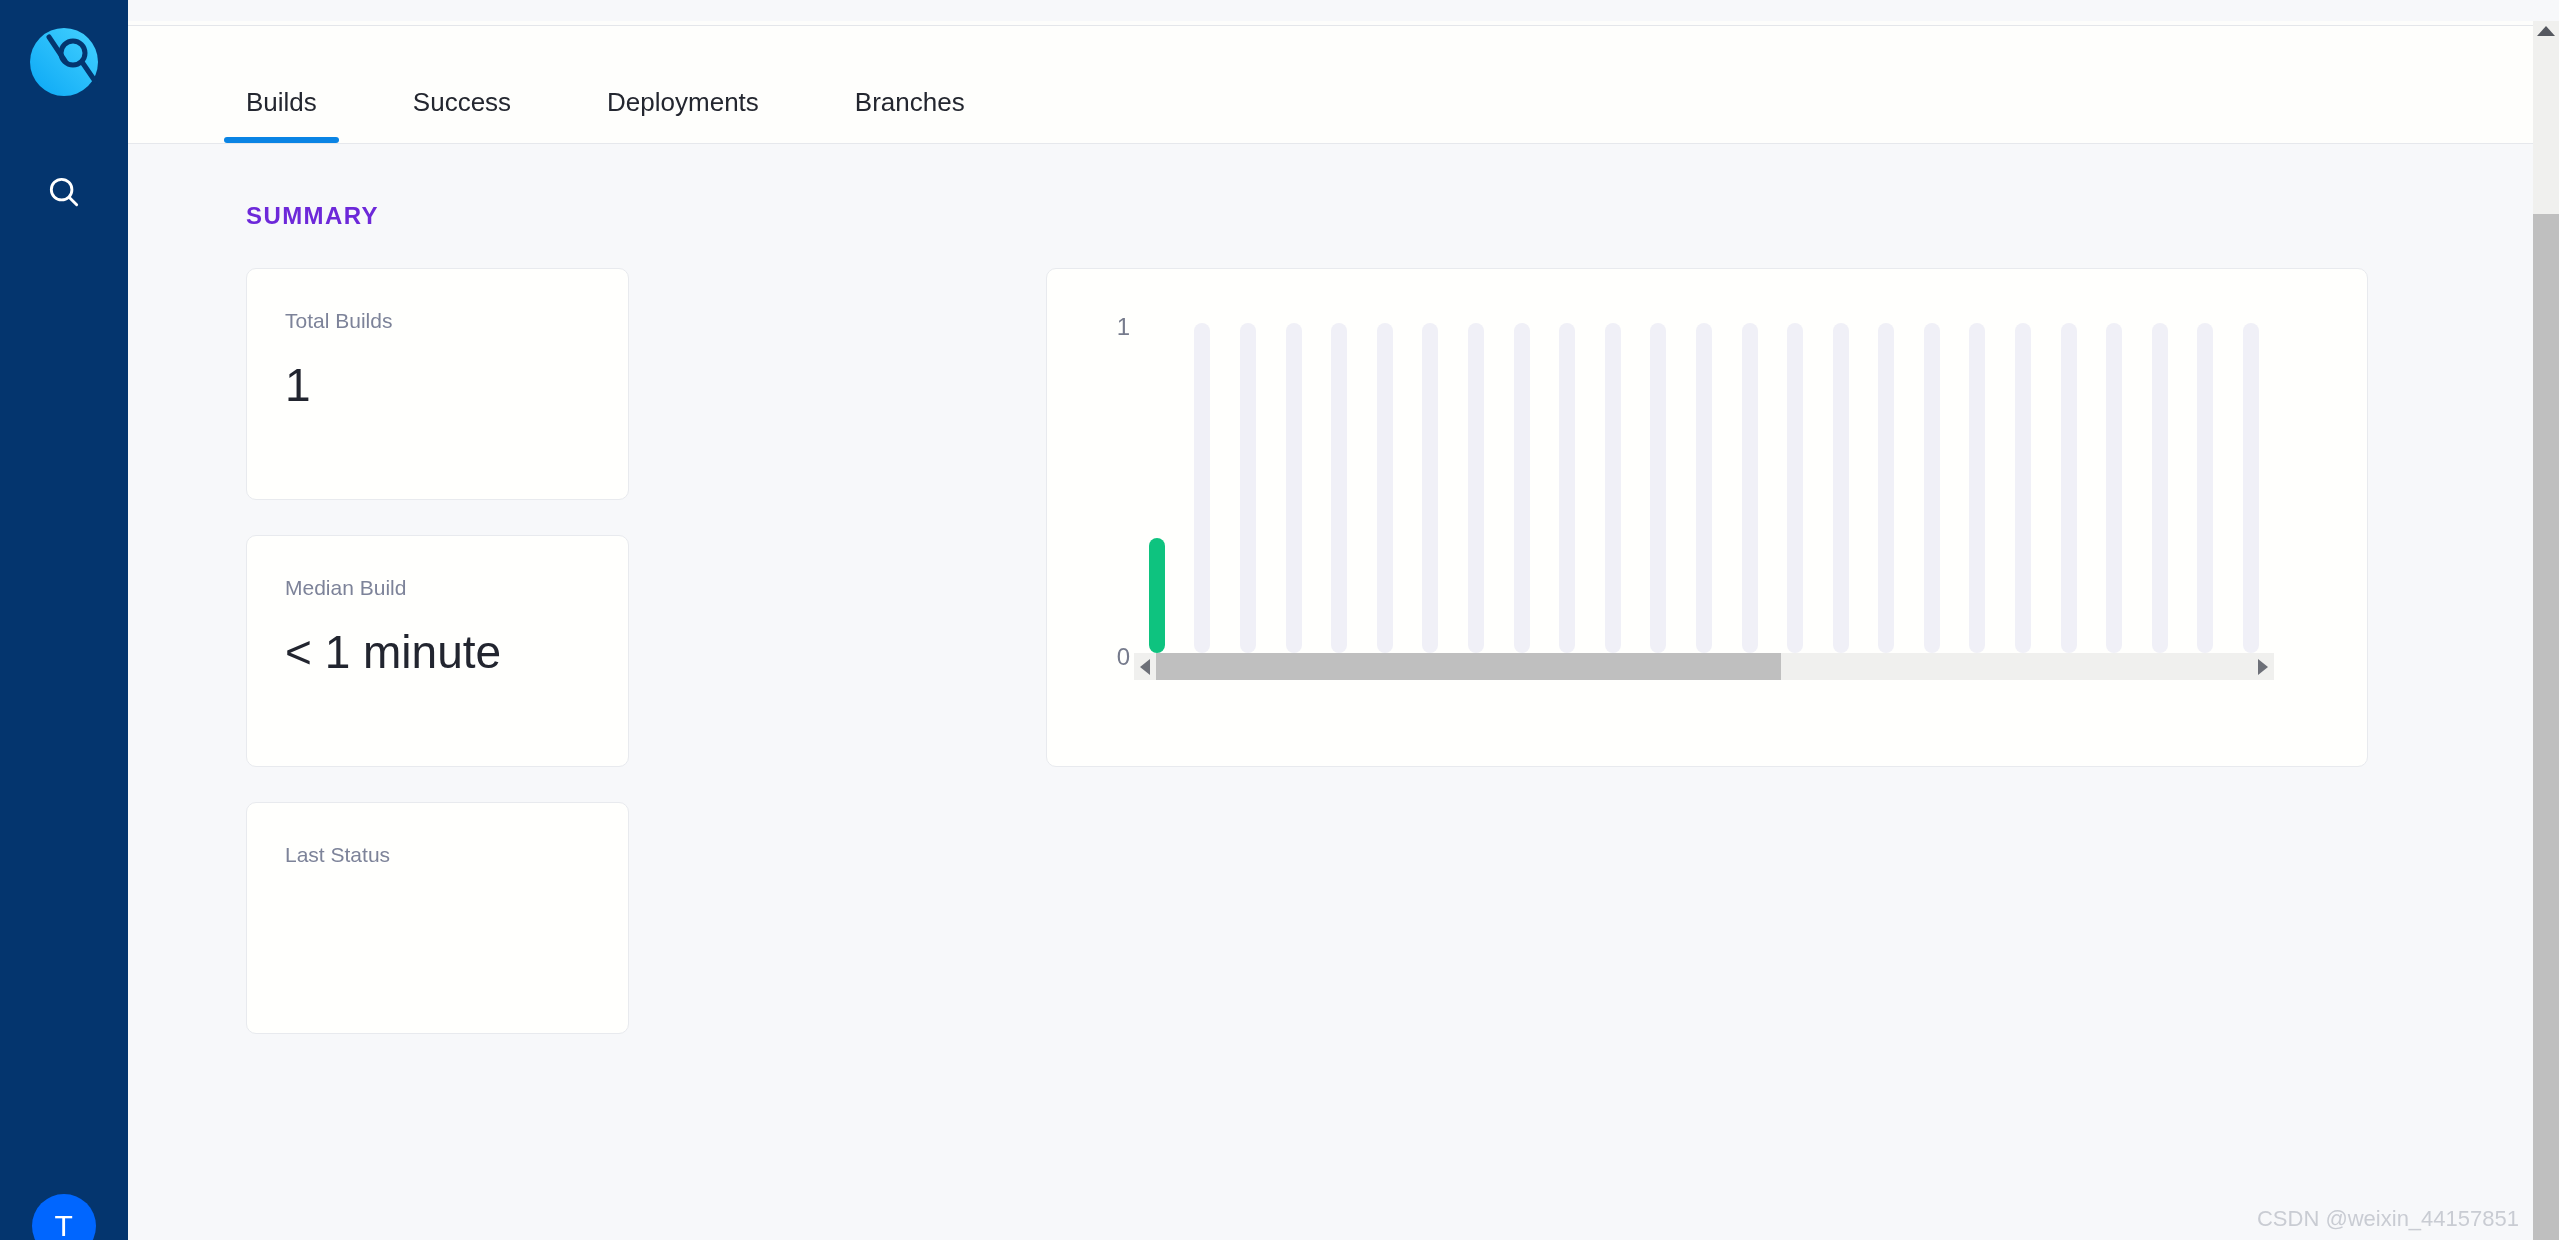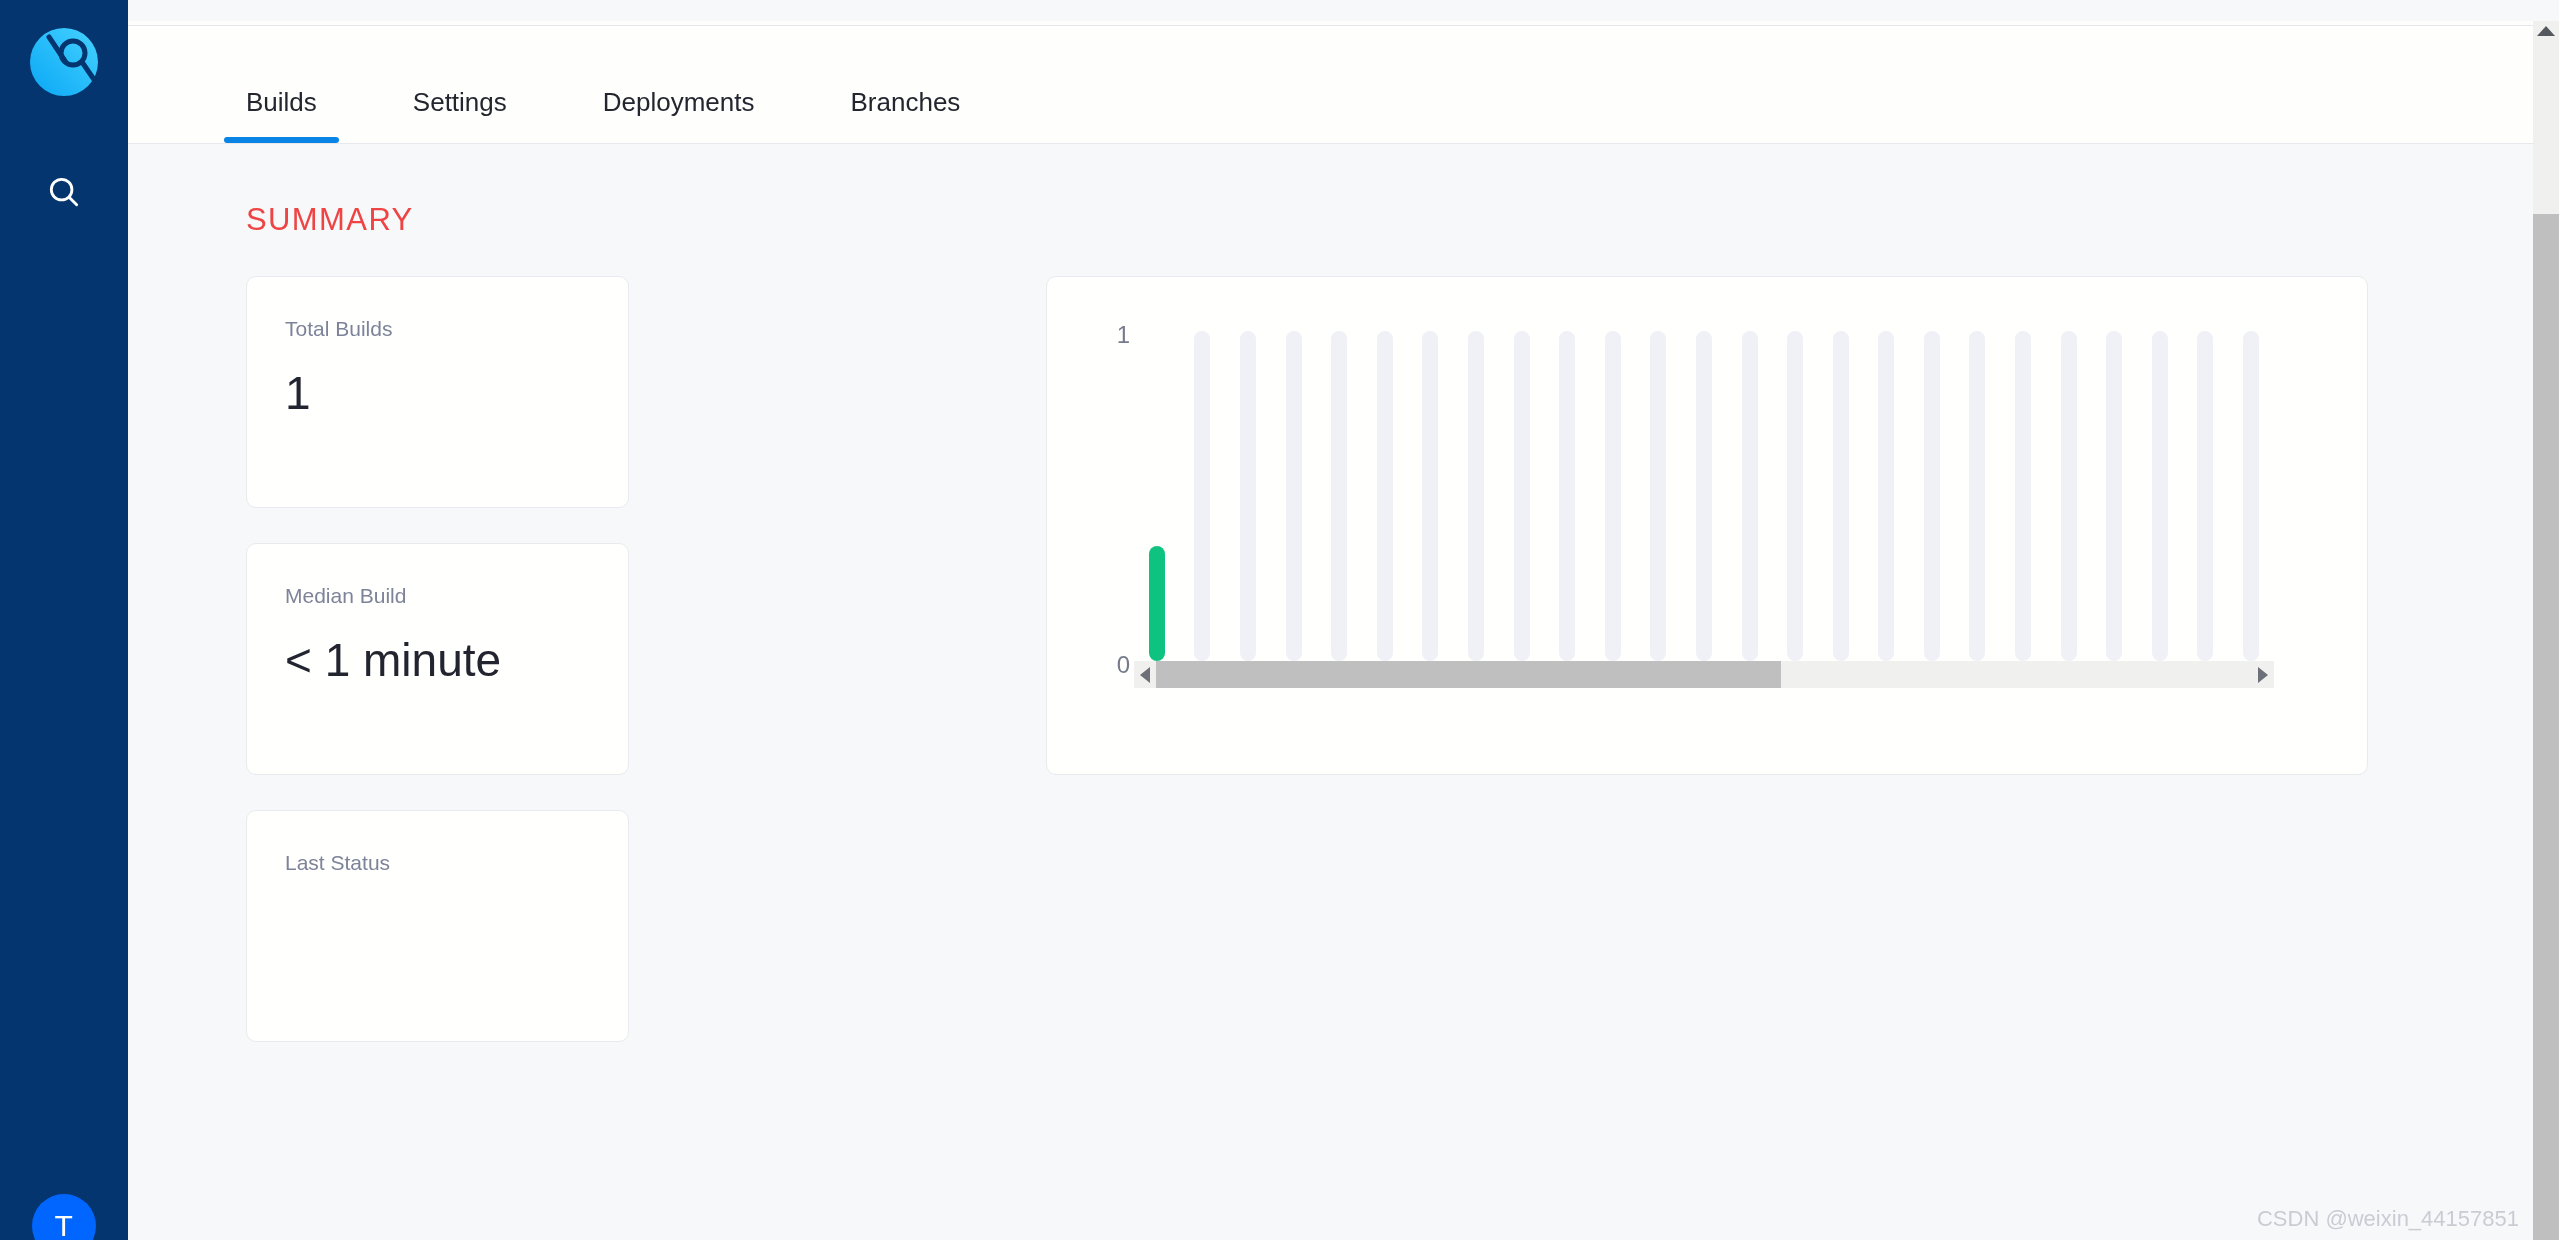--- a/index.html
+++ b/index.html
@@ -72,25 +72,25 @@
     left: -22px; right: -22px; bottom: 0;
     height: 6px; border-radius: 3px;
     background: #0a84e4;
   }
 
   .content {
     padding: 58px 0 0 118px;
   }
 
   .section-label {
-    font-size: 31px;
+    font-size: 24px;
     letter-spacing: 1.4px;
-    color: #ef4444;
+    color: #6d28d9;
     margin-bottom: 38px;
-    font-weight: 400;
+    font-weight: 700;
   }
 
   .summary-row { display: flex; gap: 0; }
   .cards-col { display: flex; flex-wrap: wrap; width: 800px; }
   .card {
     width: 383px; height: 232px;
     background: #fffffd;
     border: 1px solid #e8eaee;
     border-radius: 10px;
     margin: 0 35px 35px 0;
@@ -241,21 +241,21 @@
 
   <div class="main">
     <div class="topline"></div>
     <div class="topborder"></div>
 
     <div class="tabbar">
       <div class="tab active">
         <span>Builds</span>
       </div>
       <div class="tab">
-        <span>Settings</span>
+        <span>Success</span>
       </div>
       <div class="tab">
         <span>Deployments</span>
       </div>
       <div class="tab">
         <span>Branches</span>
       </div>
     </div>
 
     <div class="content">

